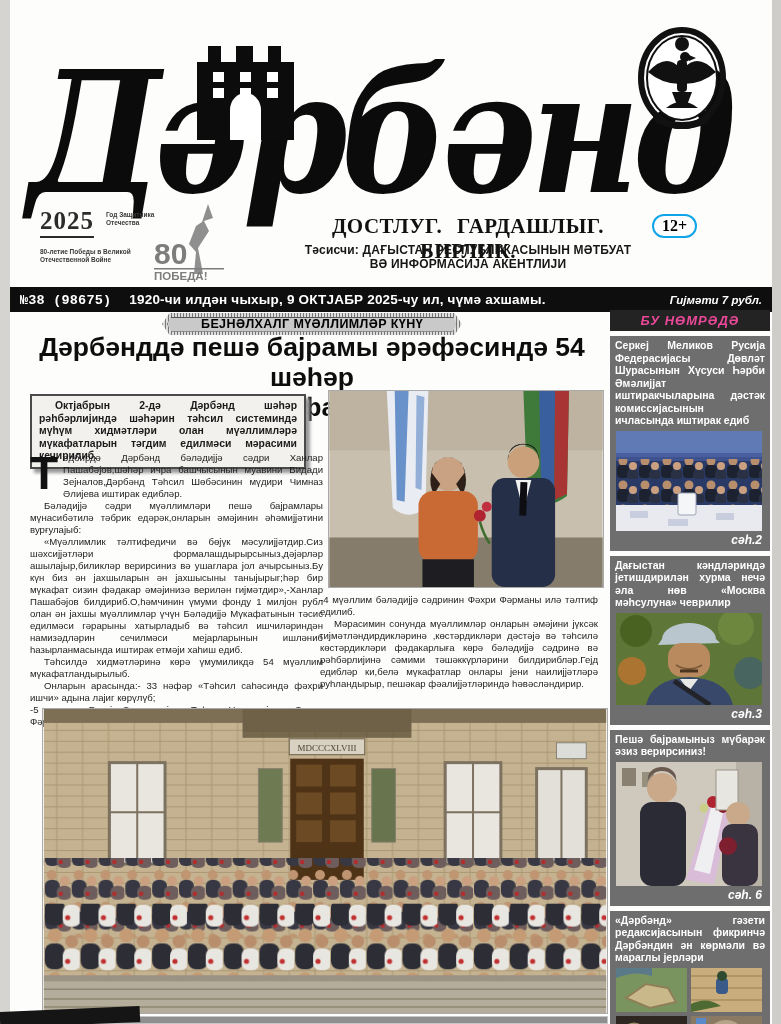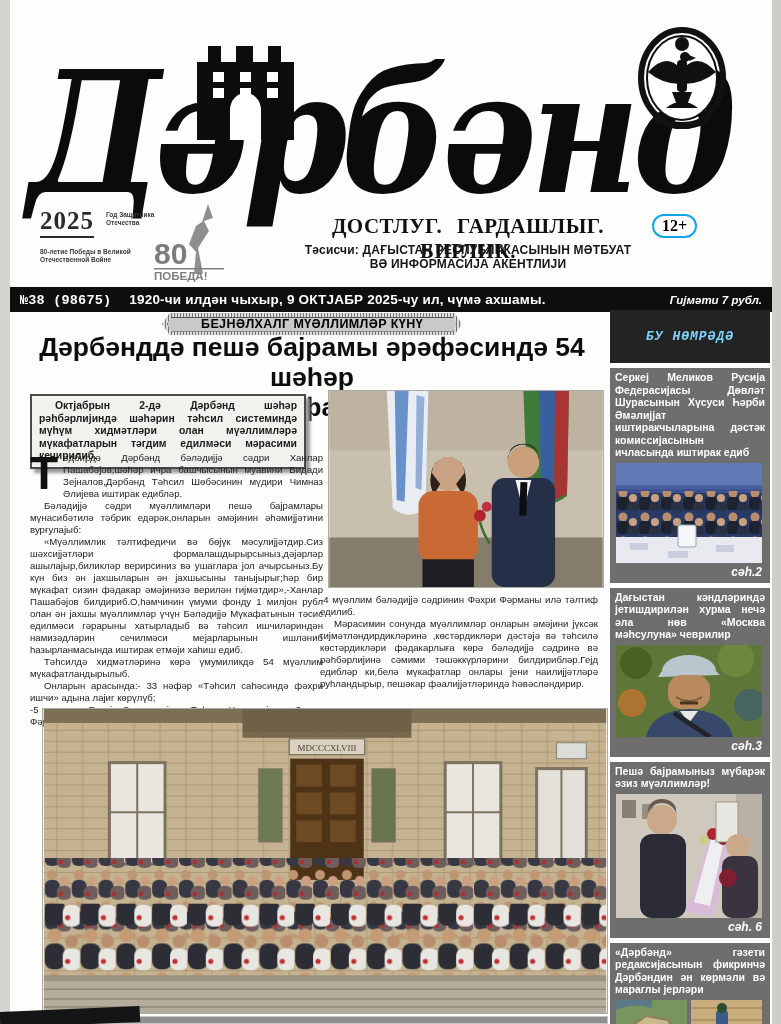--- a/index.html
+++ b/index.html
@@ -46,21 +46,21 @@
   .col-left { left:20px; top:452px; width:293px; }
   .col-right { left:310px; top:594px; width:278px; }
   .body-p { font-size:9.6px; line-height:12px; text-align:justify; color:#1c1c1c; }
   .body-p.ind { text-indent:14px; }
   .dropcap { float:left; font-size:46px; line-height:38px; font-weight:bold; padding:2px 5px 0 0; color:#111; }
   .caption-p { font-size:9.6px; line-height:12px; text-align:justify; color:#1c1c1c; }
   .photo-frame { border:1px solid #aaa; }
 
   
   .sidebar { left:600px; top:310px; width:160px; height:714px; display:flex; flex-direction:column; gap:5px; }
-  .sb-header { background:#232323; color:#7dd3fc; font-style:italic; font-weight:bold; font-size:13px; text-align:center; padding:19px 0; letter-spacing:1px;font-family:Liberation Mono, monospace; }
+  .sb-header { background:#232323; color:#ec4899; font-style:italic; font-weight:bold; font-size:13px; text-align:center; padding:3px 0; letter-spacing:1px; }
   .sb-item { background:#6e6e6e; padding-bottom:2px; }
   .sb-text { color:#fff; font-weight:bold; font-size:10.5px; line-height:12.5px; text-align:justify; padding:3px 5px; }
   .sb-photo { display:block; margin:1px 6px; }
   .sb-page { color:#fff; font-weight:bold; font-style:italic; font-size:12px; text-align:right; padding:1px 8px 2px 0; }
 
   
   .caption-bar { left:80px; top:1016px; width:518px; height:8px; background:#8f8f8f; border:1px solid #c5c5c5; }
   .wedge { position:absolute; left:0; top:1012px; width:140px; height:16px; background:#151515; transform:rotate(-2.5deg); transform-origin:left center; }
   .right-strip { position:absolute; right:0; top:0; width:9px; height:1024px; background:#cfcdc9; }
 </style>
@@ -269,21 +269,21 @@
         <path d="M60,52 q13,8 26,0" stroke="#7a5a38" stroke-width="2" fill="none"></path>
         <path d="M64,58 h18" stroke="#4a3420" stroke-width="3"></path>
         <path d="M30,92 q6,-26 43,-28 q38,2 44,28 z" fill="#37486b"></path>
         <path d="M64,66 L73,78 L82,66 Z" fill="#e8e8e4"></path>
         <path d="M58,68 L94,92" stroke="#23232a" stroke-width="5"></path>
       </svg>
       <div class="sb-page">сәһ.3</div>
     </div>
 
     <div class="sb-item">
-      <div class="sb-text">Пешә бајрамыныз мүбарәк әзиз мүәллимләр!</div>
+      <div class="sb-text">Пешә бајрамыныз мүбарәк әзиз верирсиниз!</div>
       <svg class="sb-photo" width="146" height="124" viewBox="0 0 146 124">
         <rect width="146" height="124" fill="#cfc9bd"></rect>
         <rect x="6" y="6" width="14" height="18" fill="#8a8072"></rect>
           <rect x="26" y="10" width="12" height="15" fill="#97907f"></rect>
         <rect x="120" y="0" width="26" height="124" fill="#b8b2a6"></rect>
         <circle cx="46" cy="26" r="15" fill="#c9a98a"></circle>
         <path d="M31,24 a15,15 0 0 1 30,0 l-1,-8 a14,11 0 0 0 -28,0 z" fill="#6b5a4e"></path>
         <rect x="24" y="40" width="46" height="84" rx="12" fill="#2b2b36"></rect>
         <path d="M70,118 L96,34 L116,40 L98,122 Z" fill="#d8bcd8"></path>
         <path d="M78,108 L96,42 L108,46 L94,112 Z" fill="#efeef0"></path>

